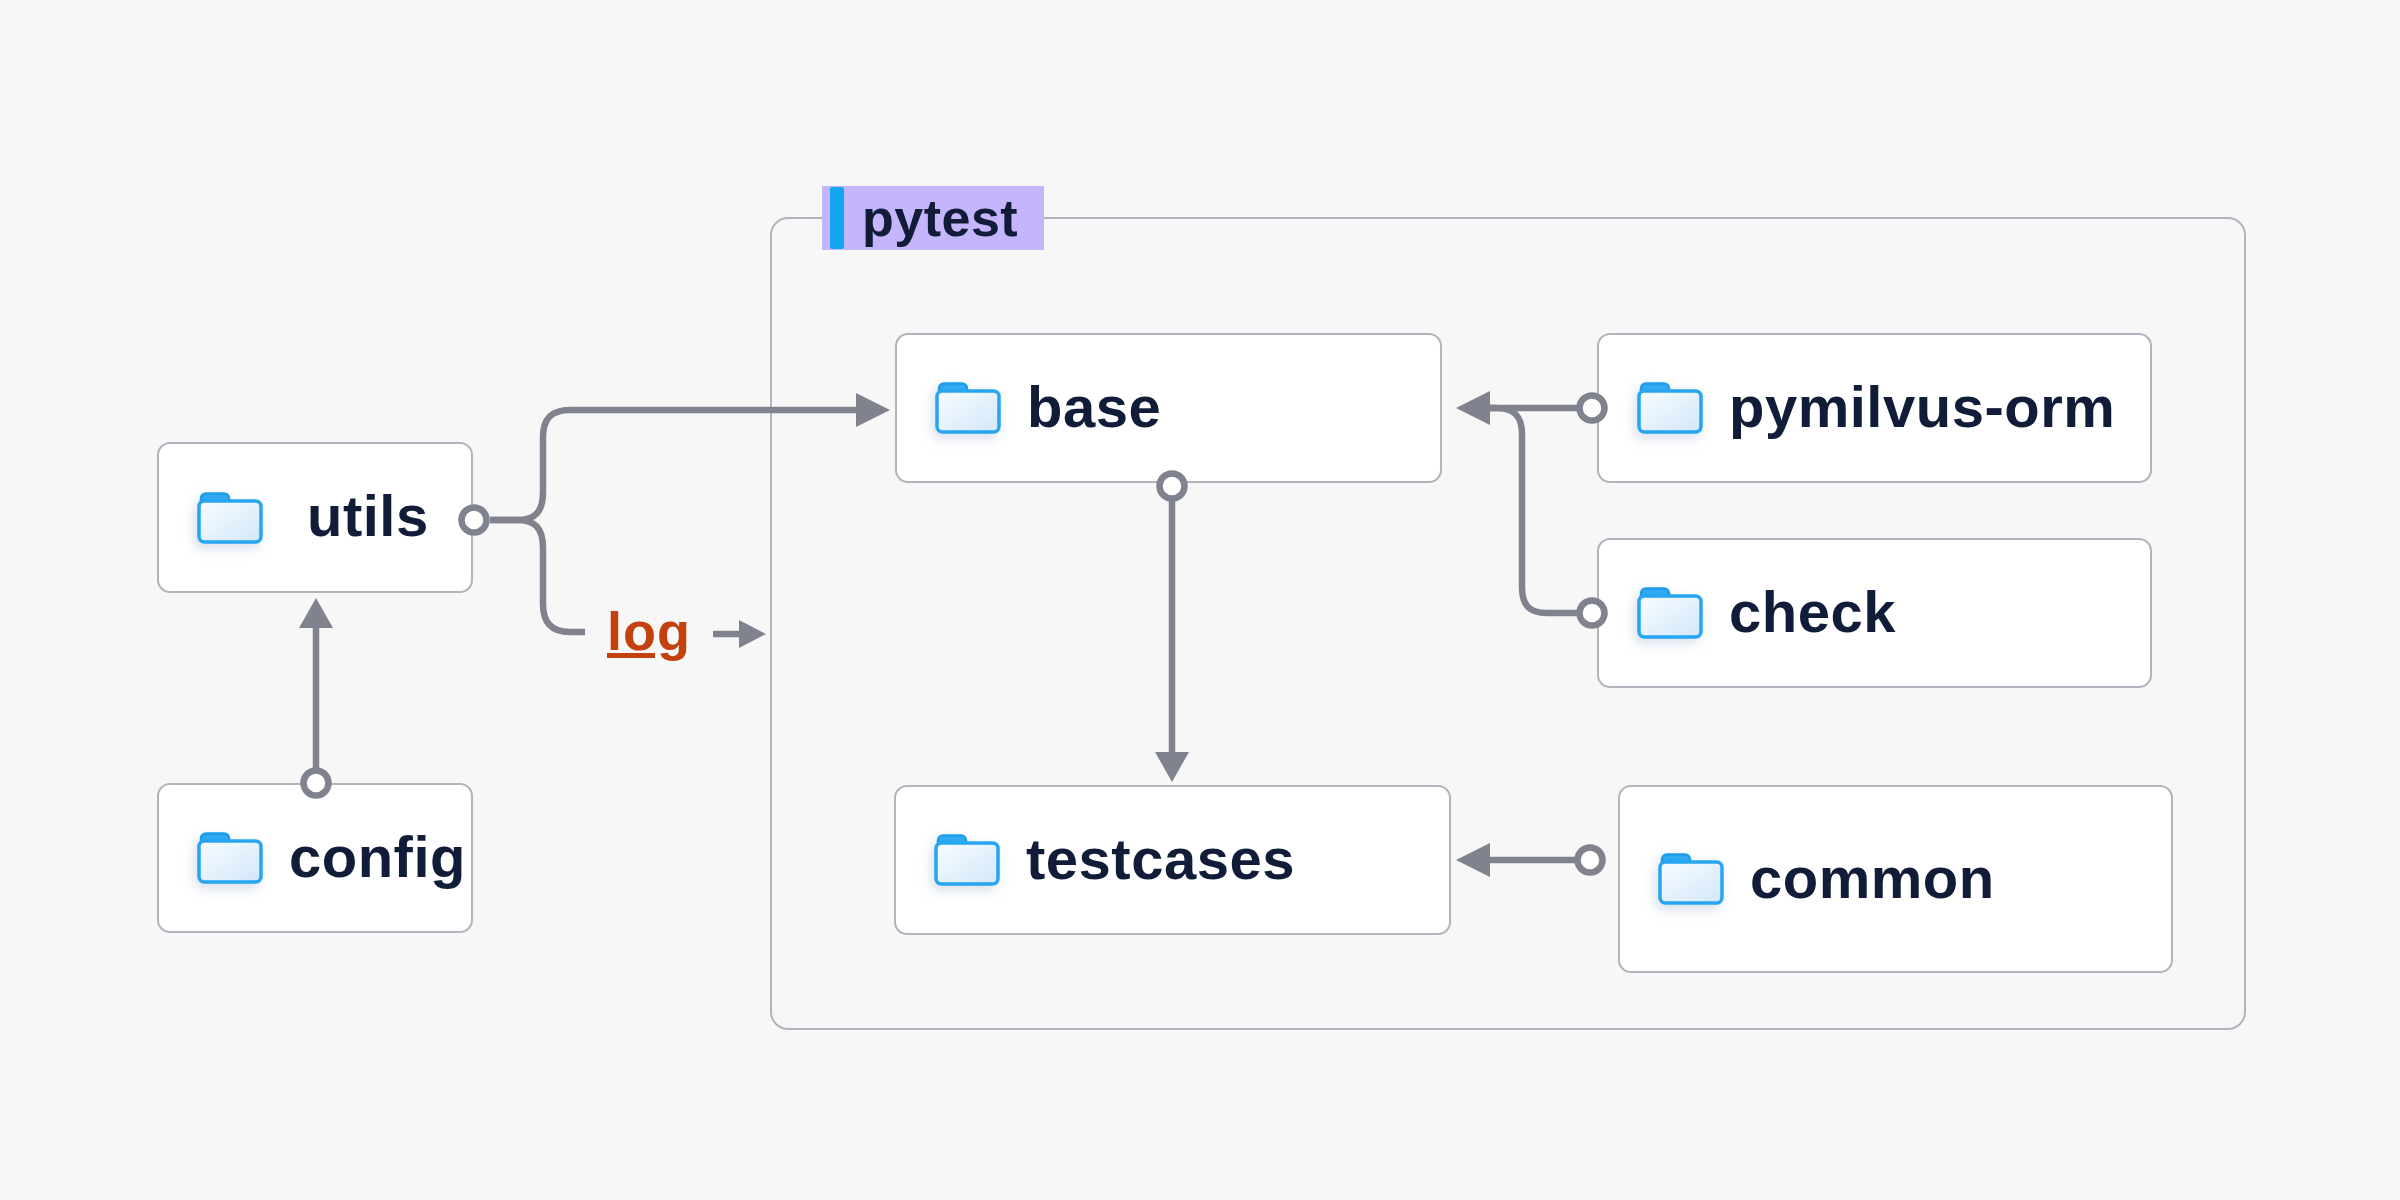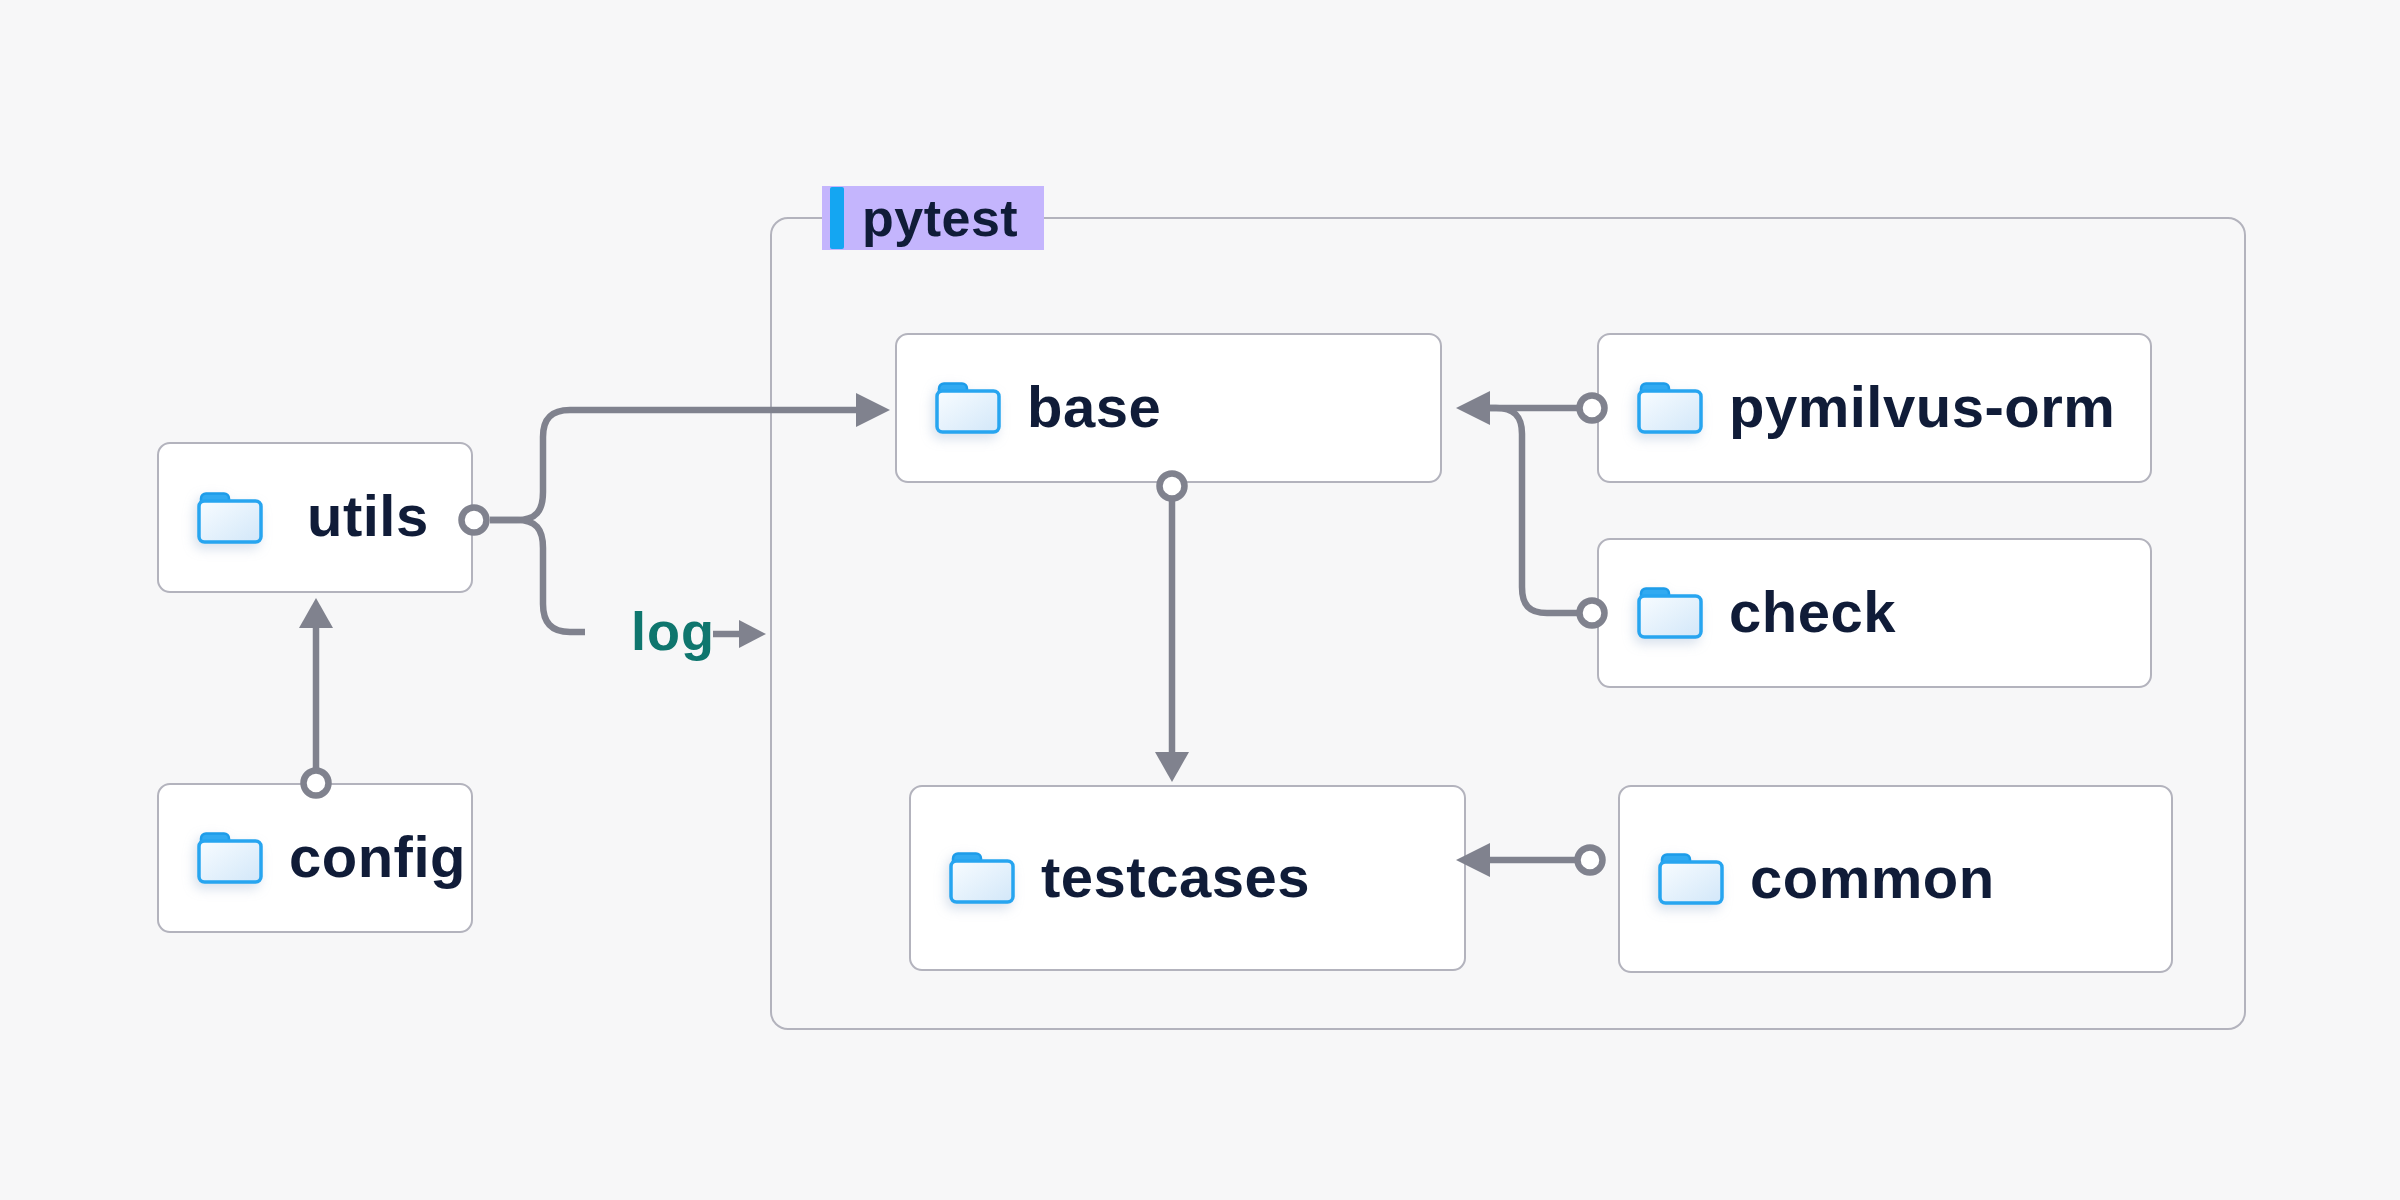--- a/index.html
+++ b/index.html
@@ -72,21 +72,21 @@
   .folder-icon {
     flex: 0 0 auto;
     filter: drop-shadow(-3px 5px 6px rgba(110, 145, 185, 0.28));
   }
 
   .n-utils     { left: 157px;  top: 442px; width: 316px; height: 151px; gap: 44px; }
   .n-config    { left: 157px;  top: 783px; width: 316px; height: 150px; }
   .n-base      { left: 895px;  top: 333px; width: 547px; height: 150px; }
   .n-pymilvus  { left: 1597px; top: 333px; width: 555px; height: 150px; }
   .n-check     { left: 1597px; top: 538px; width: 555px; height: 150px; }
-  .n-testcases { left: 894px;  top: 785px; width: 557px; height: 186px; margin-left: 15px; }
+  .n-testcases { left: 894px;  top: 785px; width: 557px; height: 150px; }
   .n-common    { left: 1618px; top: 785px; width: 555px; height: 188px; }
 
   
   .edges {
     position: absolute;
     left: 0; top: 0;
     width: 2400px; height: 1200px;
     pointer-events: none;
   }
   .edge-line {
@@ -94,26 +94,27 @@
     stroke-width: 6.5;
     fill: none;
     stroke-linejoin: round;
   }
   .edge-head { fill: #80828e; stroke: none; }
   .edge-dot  { fill: #ffffff; stroke: #80828e; stroke-width: 6.5; }
 
   
   .log-label {
     position: absolute;
-    left: 631px; top: 600px;
+    left: 607px; top: 600px;
     font-size: 54px;
     font-weight: 600;
-    color: #0f766e;
+    color: #c2410c;
     letter-spacing: 1px;
     white-space: nowrap;
+    text-decoration: underline;
   }
 </style>
 </head>
 <body>
 
 <div class="canvas">
 
   <div class="group">
     <div class="group-label">
       <span class="accent-bar"></span>

